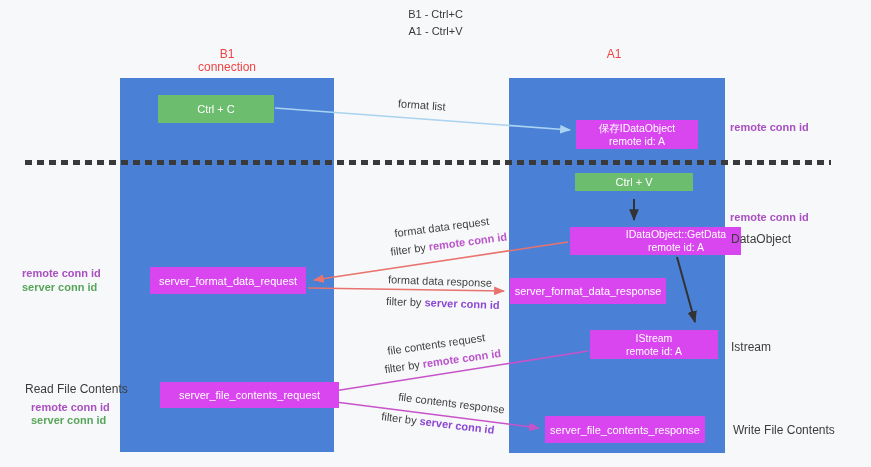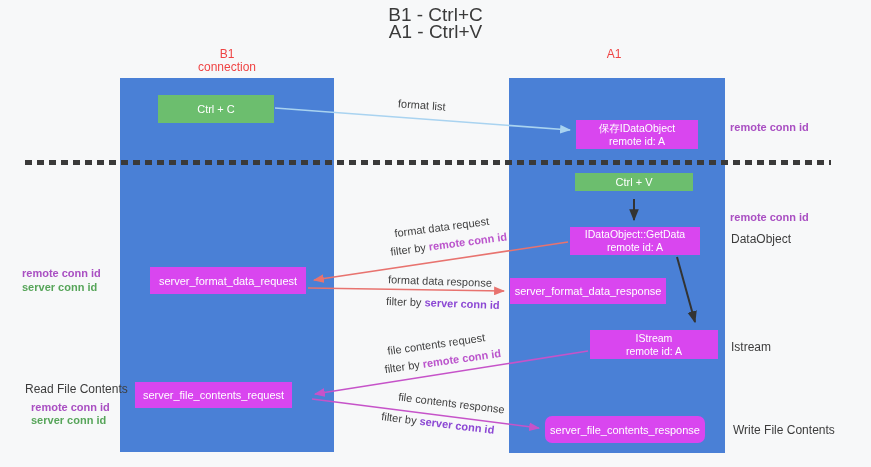--- a/index.html
+++ b/index.html
@@ -8,21 +8,21 @@
     background:#f7f8f9;
   }
   .canvas{
     position:relative;
     width:871px;height:467px;
     background:#f7f8f9;
     overflow:hidden;
   }
   .title{
     position:absolute;left:0;top:6px;width:871px;
-    text-align:center;color:#3a3a3a;font-size:19px;line-height:17px;
+    text-align:center;color:#3a3a3a;font-size:11px;line-height:17px;
   }
   .lane-header{
     position:absolute;top:48px;text-align:center;
     color:#ef4444;font-size:12px;line-height:13px;
   }
   .lane-header.left{left:120px;width:214px;}
   .lane-header.right{left:506px;width:216px;}
   .lane{
     position:absolute;top:78px;background:#4a80d6;
   }
@@ -36,26 +36,26 @@
     position:absolute;display:flex;align-items:center;justify-content:center;
     color:#fff;text-align:center;
   }
   .box.green{background:#6cbe6e;font-size:11.5px;}
   .box.orange{background:#d946ef;}
   .box.single{font-size:11px;}
   .box.double{font-size:10.5px;line-height:13px;flex-direction:column;}
   #ctrl-c{left:158px;top:95px;width:116px;height:28px;}
   #ctrl-v{left:575px;top:173px;width:118px;height:18px;}
   #save-obj{left:576px;top:120px;width:122px;height:29px;}
-  #getdata{left:570px;top:227px;width:130px;height:28px;}
+  #getdata{left:570px;top:227px;width:130px;height:28px;padding-left:41px;}
   #istream-box{left:590px;top:330px;width:128px;height:29px;}
   #fmt-req-box{left:150px;top:267px;width:156px;height:27px;}
   #fmt-rsp-box{left:510px;top:278px;width:156px;height:26px;}
-  #file-req-box{left:135px;top:382px;width:157px;height:26px;}
-  #file-rsp-box{left:545px;top:416px;width:160px;height:27px;border-radius:7px;}
+  #file-req-box{left:160px;top:382px;width:179px;height:26px;}
+  #file-rsp-box{left:545px;top:416px;width:160px;height:27px;}
   svg.overlay{position:absolute;left:0;top:0;}
   .alabel{
     position:absolute;white-space:nowrap;font-size:11px;color:#3f3f3f;
     text-align:center;
   }
   .alabel .key{font-weight:bold;}
   .key.magenta{color:#bb55cc;}
   .key.violet{color:#8c48d4;}
   .side-label{
     position:absolute;white-space:nowrap;font-size:12px;color:#3c3c3c;

